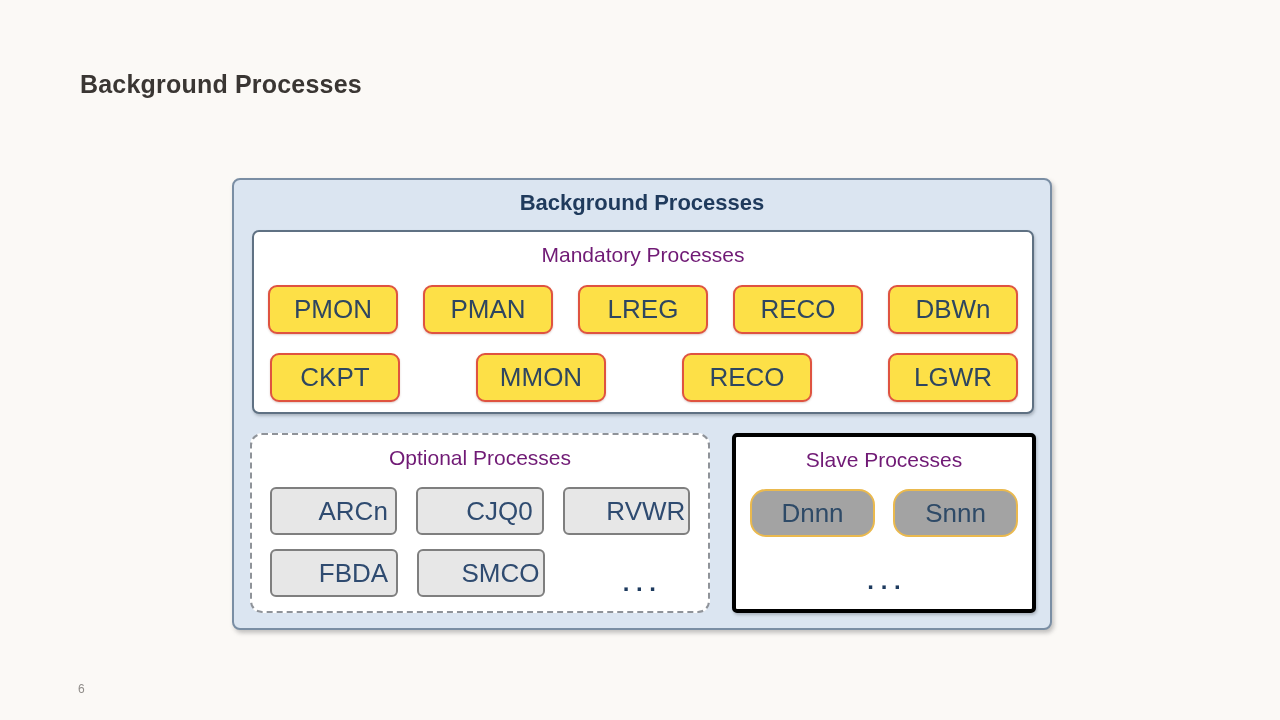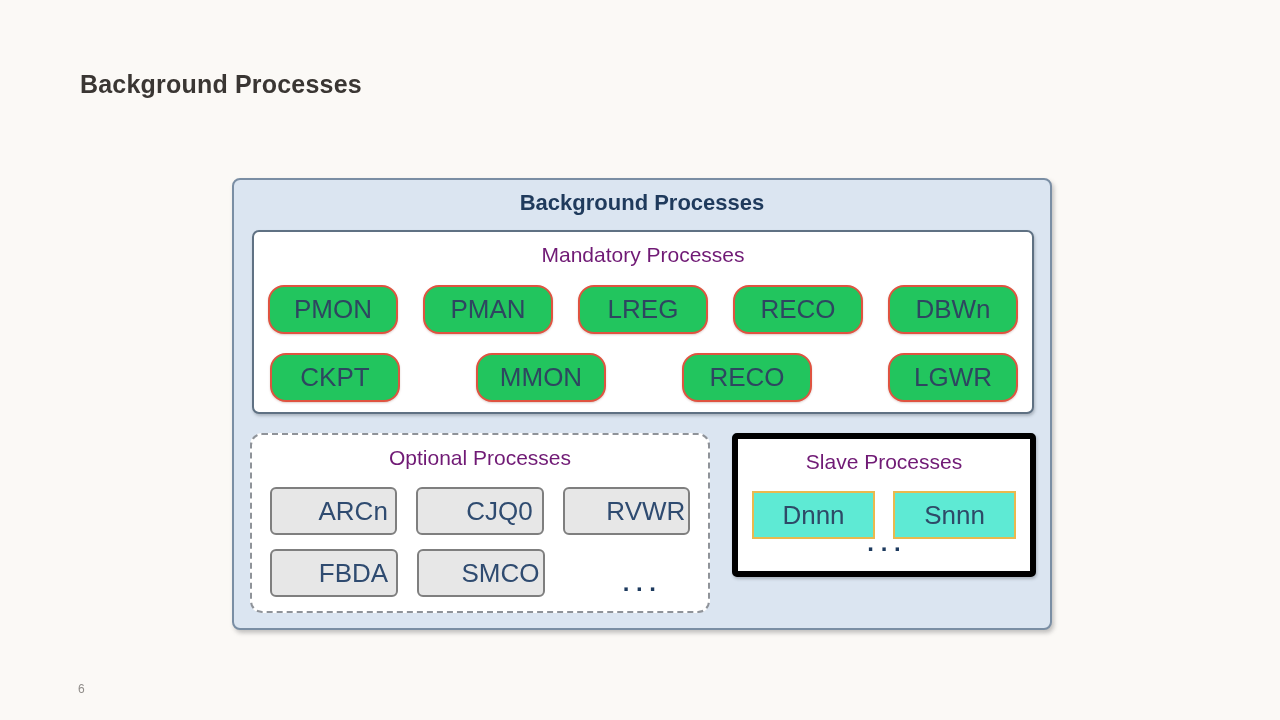--- a/index.html
+++ b/index.html
@@ -71,57 +71,57 @@
   }
   .optional .row {
     display: flex; justify-content: flex-start; gap: 19px;
     padding: 0 18px;
     margin-top: 17px;
   }
   .optional .row + .row { margin-top: 14px; }
 
   .panel.slave {
     left: 498px; top: 253px;
-    width: 304px; height: 144px;
-    border: 6px solid #000000;
+    width: 304px; height: 180px;
+    border: 4px solid #000000;
     border-radius: 5px;
     box-shadow: 1px 2px 3px rgba(110, 120, 130, 0.45);
   }
   .slave .row {
     display: flex; justify-content: flex-start; gap: 18px;
     padding: 0 14px;
     margin-top: 17px;
   }
 
   .pbox {
     display: flex; align-items: center; justify-content: center;
     box-sizing: border-box;
     font-size: 26px;
   }
   .pbox.red {
     width: 130px; height: 49px;
-    background: #22c55e;
+    background: #fde047;
     border: 2px solid #df5340;
-    border-radius: 16px;
+    border-radius: 9px;
     color: #2e4660;
     box-shadow: 0 1px 2px rgba(150, 90, 80, 0.3);
   }
   .pbox.gray {
     width: 128px; height: 48px;
     background: #e7e7e7;
     border: 2px solid #7f7f7f;
     border-radius: 6px;
     color: #2f4b70;
     padding-left: 39px;
   }
   .pbox.yellow {
     width: 128px; height: 48px;
-    background: #5eead4;
+    background: #a3a3a3;
     border: 2px solid #eab94e;
-    border-radius: 0;
+    border-radius: 16px;
     color: #2e4a67;
   }
 
   .ellipsis {
     position: absolute;
     color: #1d3a5e;
     font-size: 24px; font-weight: bold;
     white-space: pre;
   }
   .optional .ellipsis { right: 52px; bottom: 14px; }

